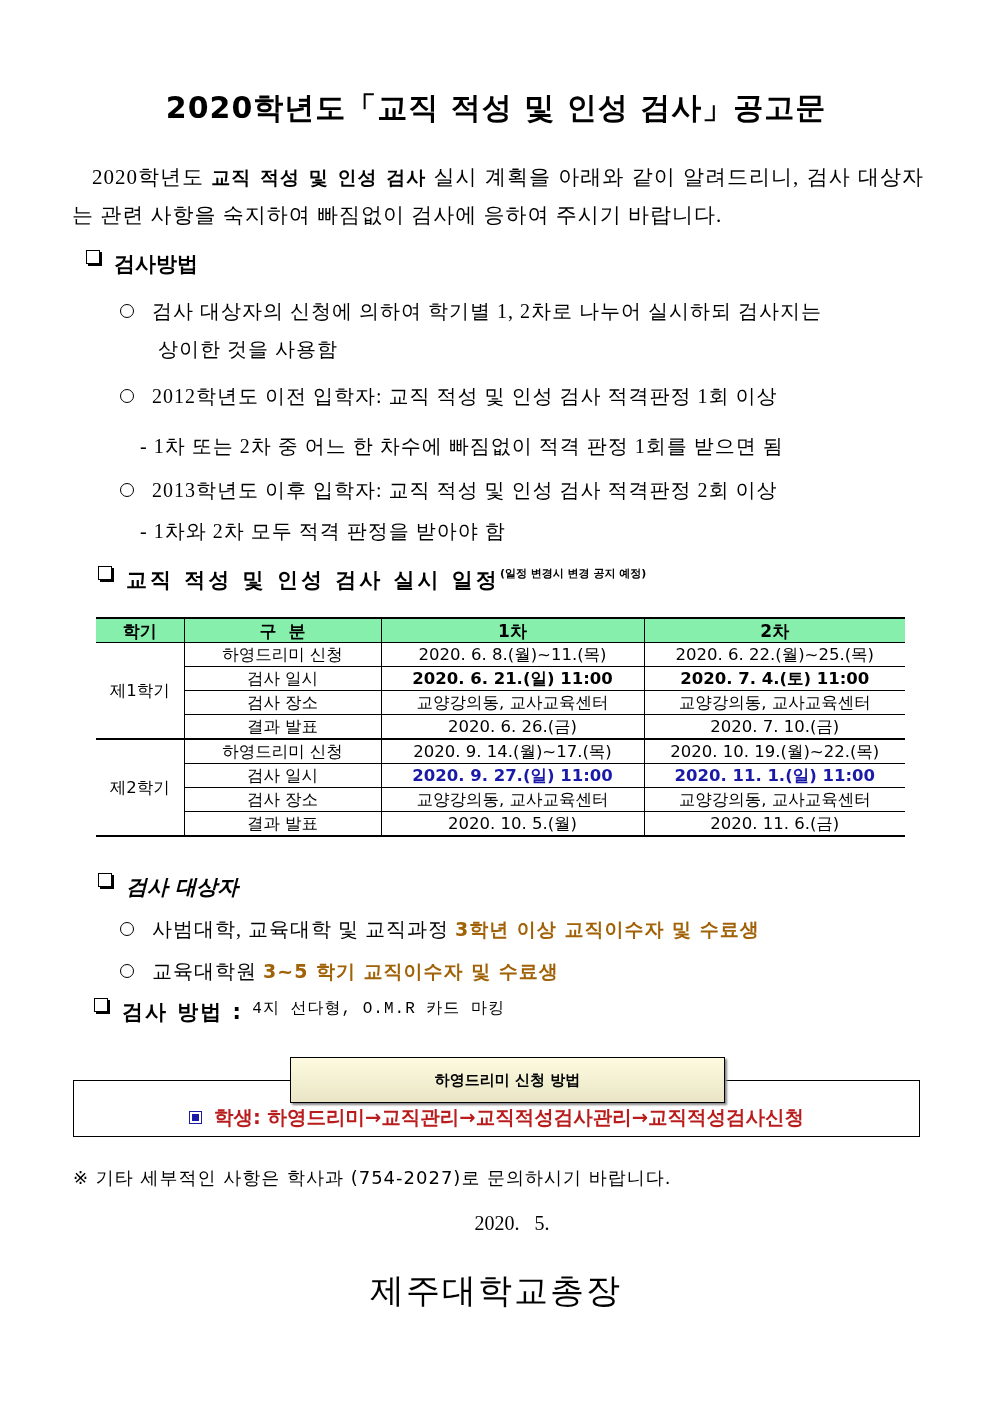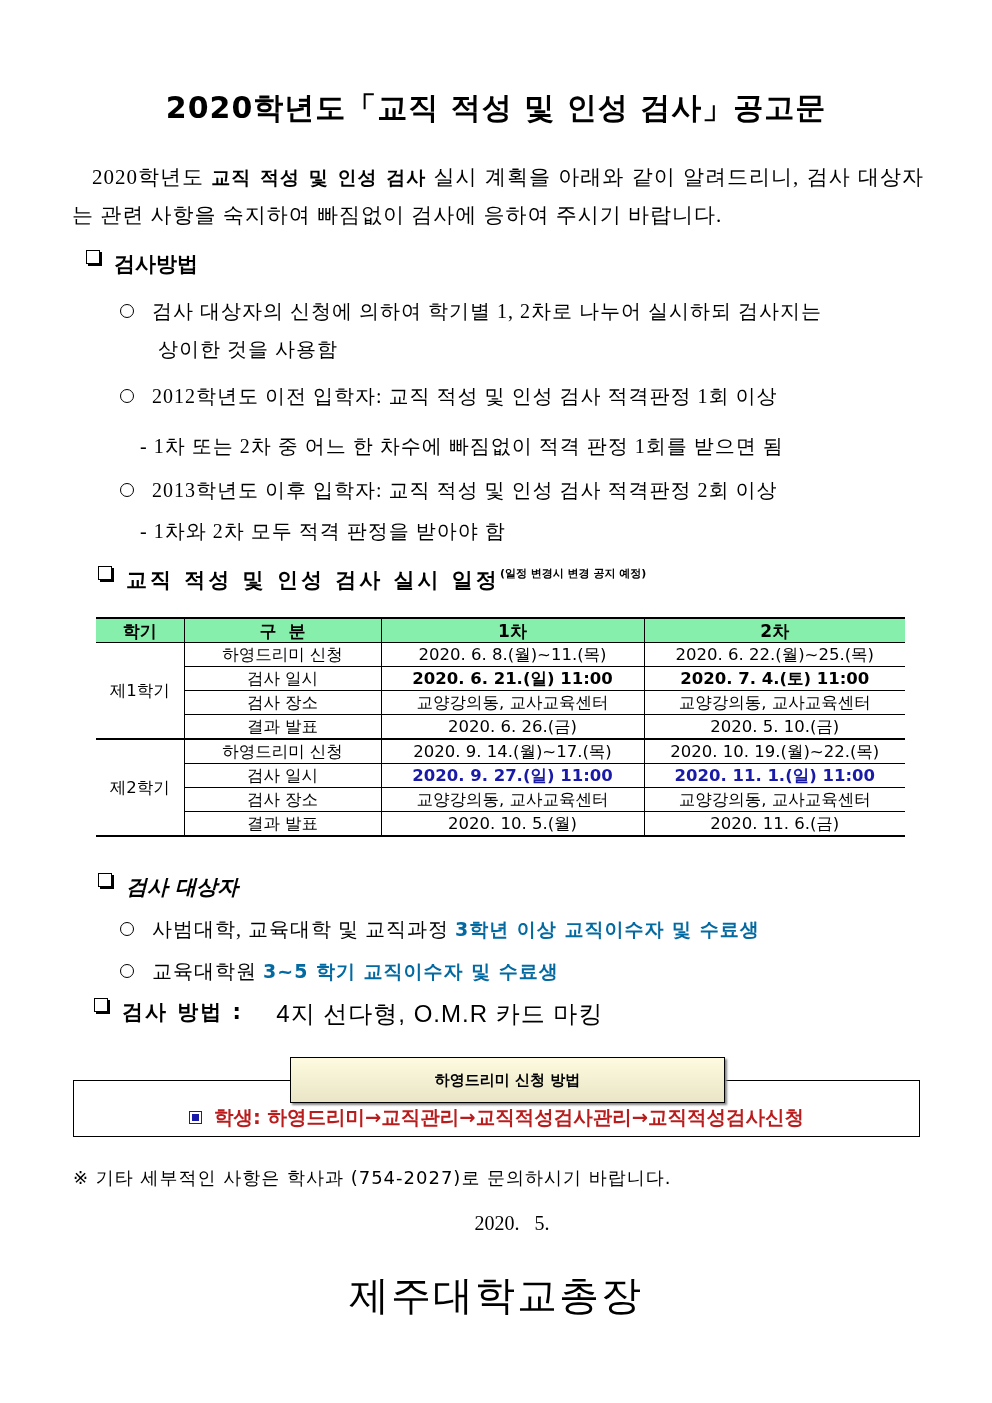--- a/index.html
+++ b/index.html
@@ -12,21 +12,21 @@
   .intro { left: 72px; width: 852px; top: 158px; font-size: 21px; line-height: 38px;
            text-align: justify; letter-spacing: 1px; text-indent: 20px; }
   .intro b { font-family: "DejaVu Sans", sans-serif; font-size: 19px; }
   .sec { font-size: 21px; font-family: "DejaVu Sans", sans-serif; font-weight: bold;
          display: flex; align-items: flex-start; }
   .sq { display: inline-block; width: 12px; height: 12px; border: 1.5px solid #000;
         box-shadow: 2px 2px 0 #000; margin-right: 14px; background: #fff; }
   .line { font-size: 20px; letter-spacing: 1px; white-space: nowrap; }
   .circ { display: inline-block; width: 12px; height: 12px; border: 1.5px solid #000;
           border-radius: 50%; margin-right: 18px; vertical-align: middle; position: relative; top: -2px; }
-  .blue { color: #0369a1; font-family: "DejaVu Sans", sans-serif; font-weight: bold; font-size: 19px; }
+  .blue { color: #a16207; font-family: "DejaVu Sans", sans-serif; font-weight: bold; font-size: 19px; }
   table.sched { border-collapse: collapse; position: absolute; left: 96px; top: 617px; width: 809px;
                 font-family: "DejaVu Sans", "Liberation Sans", sans-serif; font-size: 16.5px; }
   table.sched td, table.sched th { border: 1px solid #000; text-align: center; padding: 0; height: 23px; line-height: 22px; }
   table.sched th { background: #86efac; font-weight: bold; font-size: 17px; border-top: 2px solid #000; }
   table.sched tr.last td { border-bottom: 2px solid #000; }
   table.sched tr.sem-end td { border-bottom: 2px solid #000; }
   table.sched td.first, table.sched th.first { border-left: none; }
   table.sched td.lastcol, table.sched th.lastcol { border-right: none; }
   table.sched td.bold { font-weight: bold; }
   table.sched td.bluebold { font-weight: bold; color: #1a1aa8; }
@@ -35,21 +35,21 @@
               background: linear-gradient(#fffbe0, #e9e5c5); box-shadow: 2px 2px 2px #888;
               font-family: "DejaVu Sans", sans-serif; font-weight: bold; font-size: 15px;
               text-align: center; line-height: 44px; }
   .path { left: 73px; width: 847px; top: 1104px; text-align: center;
           font-family: "DejaVu Sans", sans-serif; font-weight: bold; font-size: 19.5px; color: #b91c1c; }
   .path .bx { display: inline-block; width: 11px; height: 11px; border: 1.5px solid #1a1aa8;
               position: relative; margin-right: 12px; top: 0px; }
   .path .bx::after { content: ""; position: absolute; left: 2px; top: 2px; width: 7px; height: 7px; background: #1a1aa8; }
   .note { left: 73px; top: 1166px; font-size: 20px; letter-spacing: 1px; }
   .date { left: 0; width: 992px; top: 1212px; text-align: center; font-size: 20px; }
-  .signer { left: 0; width: 992px; top: 1268px; text-align: center; font-size: 40px; letter-spacing: 2px; }
+  .signer { left: 0; width: 992px; top: 1268px; text-align: center; font-size: 34px; letter-spacing: 2px; }
 </style>
 </head>
 <body>
 
 <div class="abs title">2020학년도「교직 적성 및 인성 검사」공고문</div>
 
 <div class="abs intro"><span>2020학년도 </span><b>교직 적성 및 인성 검사</b><span> 실시 계획을 아래와 같이 알려드리니, 검사 대상자는 관련 사항을 숙지하여 빠짐없이 검사에 응하여 주시기 바랍니다.</span></div>
 
 <div class="abs sec" style="left:86px; top:250px;">
   <span class="sq"></span>
@@ -103,21 +103,21 @@
     <td class="bold lastcol">2020. 7. 4.(토) 11:00</td>
   </tr>
   <tr>
     <td>검사 장소</td>
     <td>교양강의동, 교사교육센터</td>
     <td class="lastcol">교양강의동, 교사교육센터</td>
   </tr>
   <tr class="sem-end">
     <td>결과 발표</td>
     <td>2020. 6. 26.(금)</td>
-    <td class="lastcol">2020. 5. 10.(금)</td>
+    <td class="lastcol">2020. 7. 10.(금)</td>
   </tr>
   <tr>
     <td class="first" rowspan="4" style="border-bottom:2px solid #000;">제2학기</td>
     <td>하영드리미 신청</td>
     <td>2020. 9. 14.(월)~17.(목)</td>
     <td class="lastcol">2020. 10. 19.(월)~22.(목)</td>
   </tr>
   <tr>
     <td>검사 일시</td>
     <td class="bluebold">2020. 9. 27.(일) 11:00</td>
@@ -143,21 +143,21 @@
 <div class="abs line" style="left:120px; top:916px;">
   <span class="circ"></span><span>사범대학, 교육대학 및 교직과정 </span><span class="blue">3학년 이상 교직이수자 및 수료생</span>
 </div>
 <div class="abs line" style="left:120px; top:958px;">
   <span class="circ"></span><span>교육대학원 </span><span class="blue">3~5 학기 교직이수자 및 수료생</span>
 </div>
 
 <div class="abs sec" style="left:94px; top:998px;">
   <span class="sq"></span>
   <span style="letter-spacing:2px; white-space:pre;">검사 방법 : </span>
-  <span style="font-family:Liberation Sans, sans-serif; font-weight:normal; font-size:24px; letter-spacing:1px;margin-left:24px;">4지 선다형, O.M.R 카드 마킹</span>
+  <span style="font-family:Liberation Mono, monospace; font-weight:normal; font-size:16px; letter-spacing:1px;">4지 선다형, O.M.R 카드 마킹</span>
 </div>
 
 <div class="abs boxwrap"></div>
 <div class="abs boxtitle">하영드리미 신청 방법</div>
 <div class="abs path">
   <span class="bx"></span><span>학생: 하영드리미→교직관리→교직적성검사관리→교직적성검사신청</span>
 </div>
 
 <div class="abs note" style="font-family:'DejaVu Sans',sans-serif; font-size:18px;">※ 기타 세부적인 사항은 학사과 (754-2027)로 문의하시기 바랍니다.</div>
 <div class="abs date" style="white-space:pre;padding-left:16px;">2020.   5.</div>

